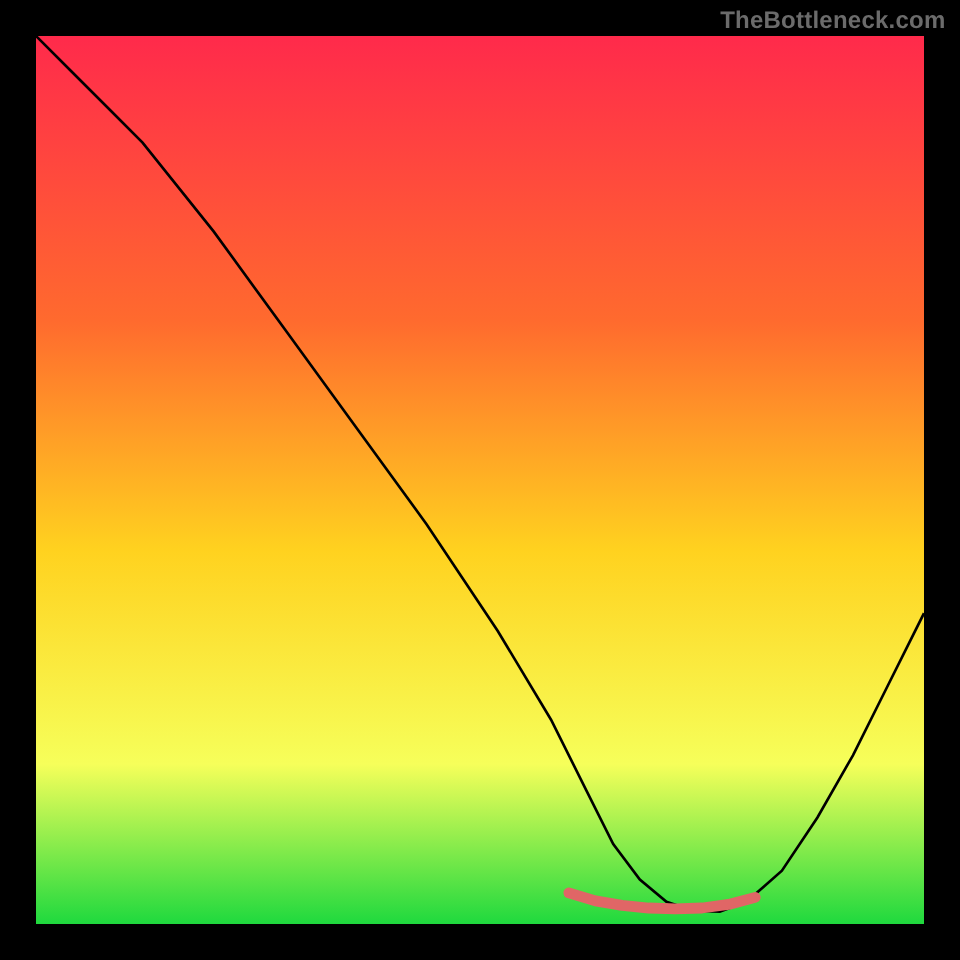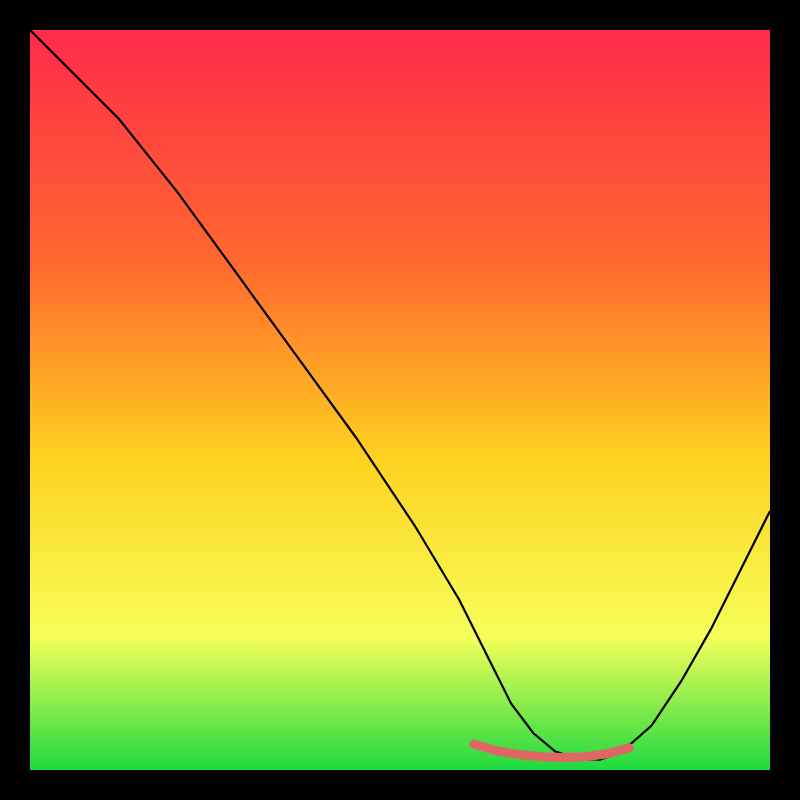--- a/index.html
+++ b/index.html
@@ -21,20 +21,21 @@
     top: 30px;
     width: 740px;
     height: 740px;
   }
   svg { display: block; }
 </style>
 </head>
 <body>
 
 <div class="wrap">
+  <div class="watermark">TheBottleneck.com</div>
   <div class="plot">
     <svg id="chart-svg" width="740" height="740" viewBox="0 0 740 740">
       <defs>
         <linearGradient id="bg-grad" x1="0" y1="0" x2="0" y2="1">
           <stop id="g0" offset="0%" stop-color="#ff2a4b"></stop>
           <stop id="g1" offset="32%" stop-color="#ff6a2e"></stop>
           <stop id="g2" offset="58%" stop-color="#ffd21f"></stop>
           <stop id="g3" offset="82%" stop-color="#f6ff5a"></stop>
           <stop id="g4" offset="100%" stop-color="#1fd93e"></stop>
         </linearGradient>

